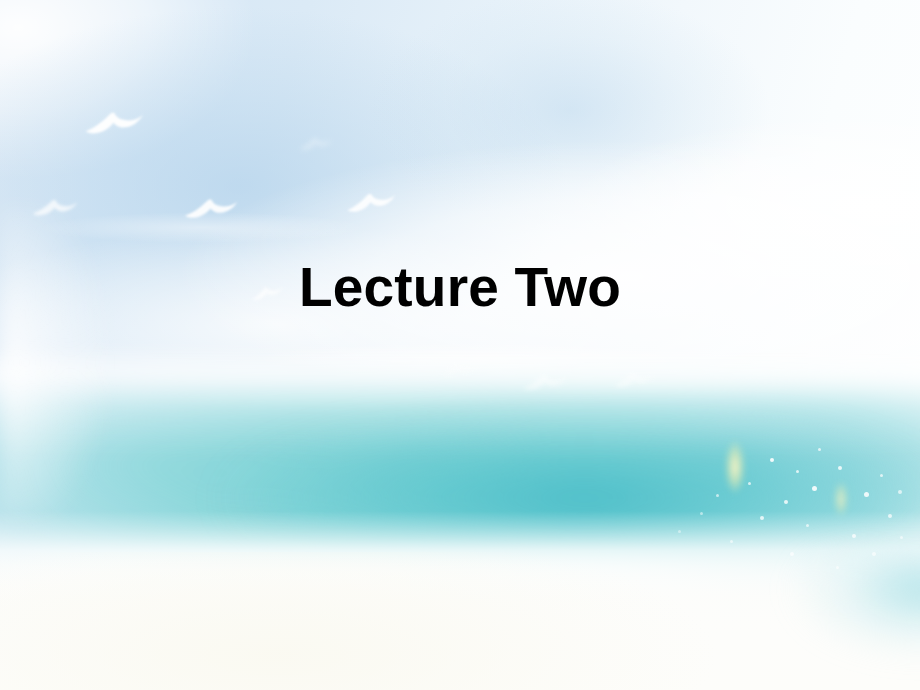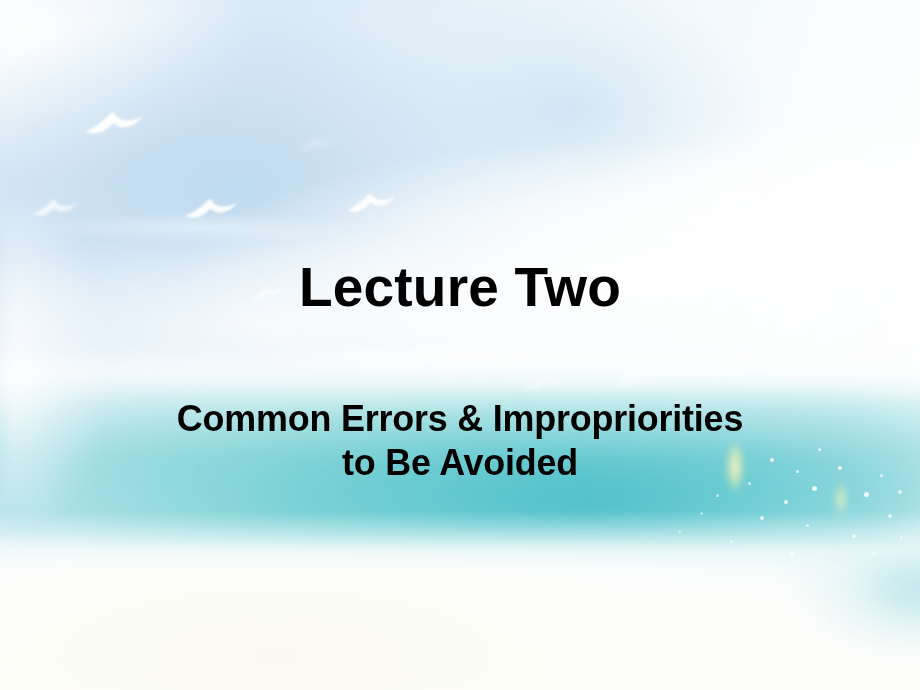--- a/index.html
+++ b/index.html
@@ -383,18 +383,14 @@
     <span class="spark" style="left:872px; top:552px; width:4px;  height:4px;  opacity:0.60;"></span>
     <span class="spark" style="left:900px; top:536px; width:3px;  height:3px;  opacity:0.58;"></span>
     <span class="spark" style="left:700px; top:512px; width:3px;  height:3px;  opacity:0.50;"></span>
     <span class="spark" style="left:678px; top:530px; width:3px;  height:3px;  opacity:0.44;"></span>
     <span class="spark" style="left:818px; top:448px; width:3px;  height:3px;  opacity:0.72;"></span>
     <span class="spark" style="left:898px; top:490px; width:4px;  height:4px;  opacity:0.66;"></span>
   </div>
 
   <div class="text-block" id="title-line">Lecture Two</div>
 
-  <div class="text-block" id="subtitle-block">
-    <span class="sub-line">Common Errors &amp; Impropriorities</span>
-    <span class="sub-line">to Be Avoided</span>
-  </div>
 
 </div>
 
 </body></html>

